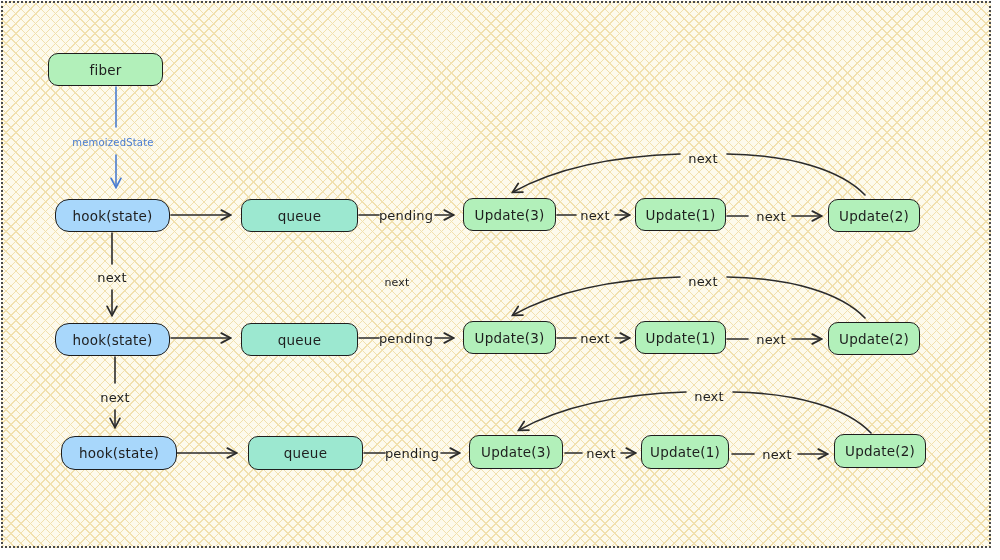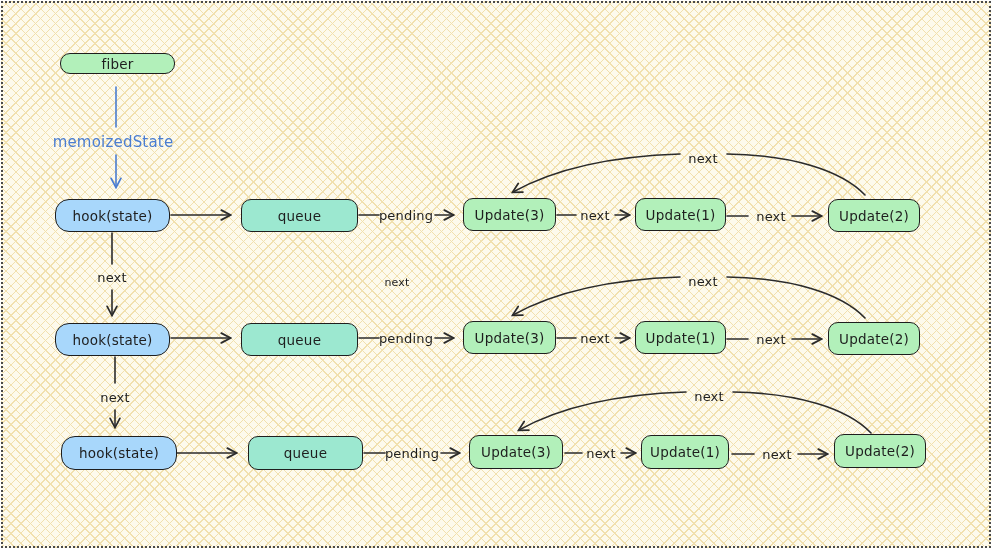--- a/index.html
+++ b/index.html
@@ -23,21 +23,21 @@
     white-space:nowrap;letter-spacing:.2px;
   }
   .green{background:var(--greenFill,#b2f0ba);}
   .teal{background:var(--tealFill,#9ce8d0);}
   .blue{background:var(--blueFill,#a8d7fb);border-radius:14px;}
   .elabel{
     position:absolute;transform:translate(-50%,-50%);
     font-size:13px;color:var(--text,#1e1e1e);white-space:nowrap;letter-spacing:.2px;
   }
   .elabel.small{font-size:11px;}
-  .elabel.blue-text{color:var(--memoizedBlue,#4a7dd1);font-size:15px;text-align:center;}
+  .elabel.blue-text{color:var(--memoizedBlue,#4a7dd1);font-size:10px;text-align:center;}
   svg.edges{position:absolute;left:0;top:0;pointer-events:none;}
   .edge{stroke:var(--arrow,#2b2b2b);stroke-width:1.6;fill:none;stroke-linecap:round;}
   .edge-blue{stroke:var(--memoizedBlue,#4a7dd1);}
 </style>
 </head>
 <body>
 
 <div class="canvas">
 
   <svg class="edges" width="1000" height="560" viewBox="0 0 1000 560">
@@ -92,21 +92,21 @@
       <path class="edge" d="M438,450 L456,450" marker-end="url(#ah)"></path>
       <path class="edge" d="M562,450 L579,450"></path>
       <path class="edge" d="M618,450 L632,450" marker-end="url(#ah)"></path>
       <path class="edge" d="M729,451 L751,451"></path>
       <path class="edge" d="M795,451 L824,451" marker-end="url(#ah)"></path>
       <path class="edge" d="M868,430 C844,405 794,390 730,389"></path>
       <path class="edge" d="M683,389 C621,391 561,402 516,427" marker-end="url(#ah)"></path>
     </g>
   </svg>
 
-  <div class="node green" style="left:57px;top:50px;width:115px;height:21px;">fiber</div>
+  <div class="node green" style="left:45px;top:50px;width:115px;height:33px;">fiber</div>
   <div class="elabel blue-text" style="left:110px;top:139px;">memoizedState</div>
 
   <div class="elabel" style="left:109px;top:274px;">next</div>
   <div class="elabel" style="left:112px;top:394px;">next</div>
 
   <div class="elabel small" style="left:394px;top:279px;">next</div>
 
   <div class="node blue" style="left:52px;top:196px;width:115px;height:33px;">hook(state)</div>
   <div class="node teal" style="left:238px;top:196px;width:117px;height:33px;">queue</div>
   <div class="elabel" style="left:403px;top:212px;">pending</div>

